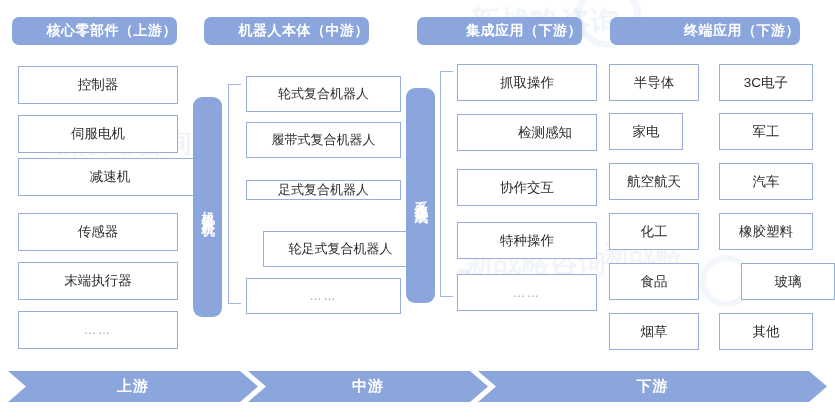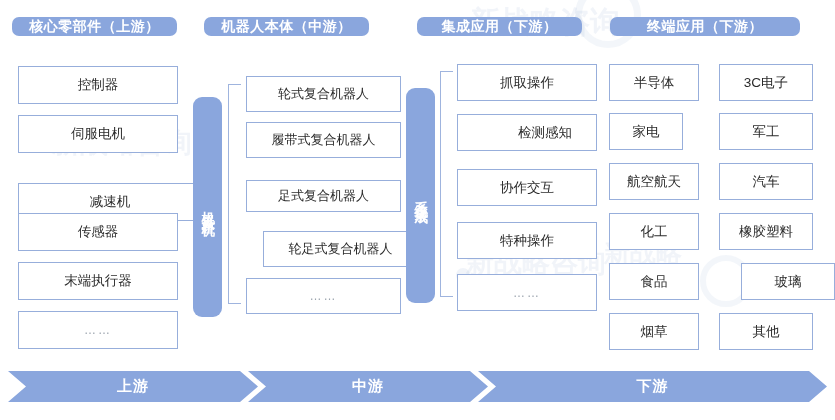--- a/index.html
+++ b/index.html
@@ -15,26 +15,26 @@
   
   .wm{position:absolute;color:rgba(120,150,200,0.10);font-weight:bold;
       pointer-events:none;user-select:none;white-space:nowrap;}
   .wm-ring{position:absolute;border-radius:50%;
       border:7px solid rgba(120,150,200,0.09);pointer-events:none;}
   .wm-dot{position:absolute;border-radius:50%;
       background:rgba(120,150,200,0.10);pointer-events:none;}
 
   
   .hdr{
-    position:absolute;height:19px;
+    position:absolute;height:28px;
     background:#8aa6dd;
     border-radius:7px;
     color:#ffffff;
     font-size:14px;font-weight:bold;
-    display:flex;align-items:center;justify-content:center;
+    display:flex;align-items:center;justify-content:flex-end;
     letter-spacing:.5px;
     box-sizing:border-box;
   }
 
   
   .box{
     position:absolute;
     background:#ffffff;
     border:1px solid #97aedb;
     box-sizing:border-box;
@@ -107,21 +107,21 @@
   <div class="hdr" style="left:610px;top:17px;width:190px;">
     <span>终端应用（下游）</span>
   </div>
 
   <div class="box" style="left:18px;top:66px;width:160px;height:38px;">
     <span>控制器</span>
     </div>
   <div class="box" style="left:18px;top:115px;width:160px;height:38px;">
     <span>伺服电机</span>
     </div>
-  <div class="box" style="left:18px;top:158px;width:184px;height:38px;margin-top:25px;">
+  <div class="box" style="left:18px;top:158px;width:184px;height:38px;">
     <span>减速机</span>
     </div>
   <div class="box" style="left:18px;top:213px;width:160px;height:38px;">
     <span>传感器</span>
     </div>
   <div class="box" style="left:18px;top:262px;width:160px;height:38px;">
     <span>末端执行器</span>
     </div>
   <div class="box ellipsis" style="left:18px;top:311px;width:160px;height:38px;">
     <span>……</span>
@@ -131,21 +131,21 @@
     <span style="writing-mode:vertical-rl;text-orientation:upright;letter-spacing:3px;">机器人整机</span>
   </div>
   <div class="bracket" style="left:228px;top:84px;width:13px;height:220px;"></div>
 
   <div class="box small" style="left:246px;top:76px;width:155px;height:36px;">
     <span>轮式复合机器人</span>
     </div>
   <div class="box small" style="left:246px;top:122px;width:155px;height:36px;">
     <span>履带式复合机器人</span>
     </div>
-  <div class="box small" style="left:246px;top:180px;width:155px;height:32px;">
+  <div class="box small" style="left:246px;top:180px;width:155px;height:20px;">
     <span>足式复合机器人</span>
     </div>
   <div class="box small" style="left:263px;top:231px;width:155px;height:36px;">
     <span>轮足式复合机器人</span>
     </div>
   <div class="box ellipsis" style="left:246px;top:278px;width:155px;height:36px;">
     <span>……</span>
     </div>
 
   <div class="vbar" style="left:406px;top:88px;width:29px;height:215px;">

